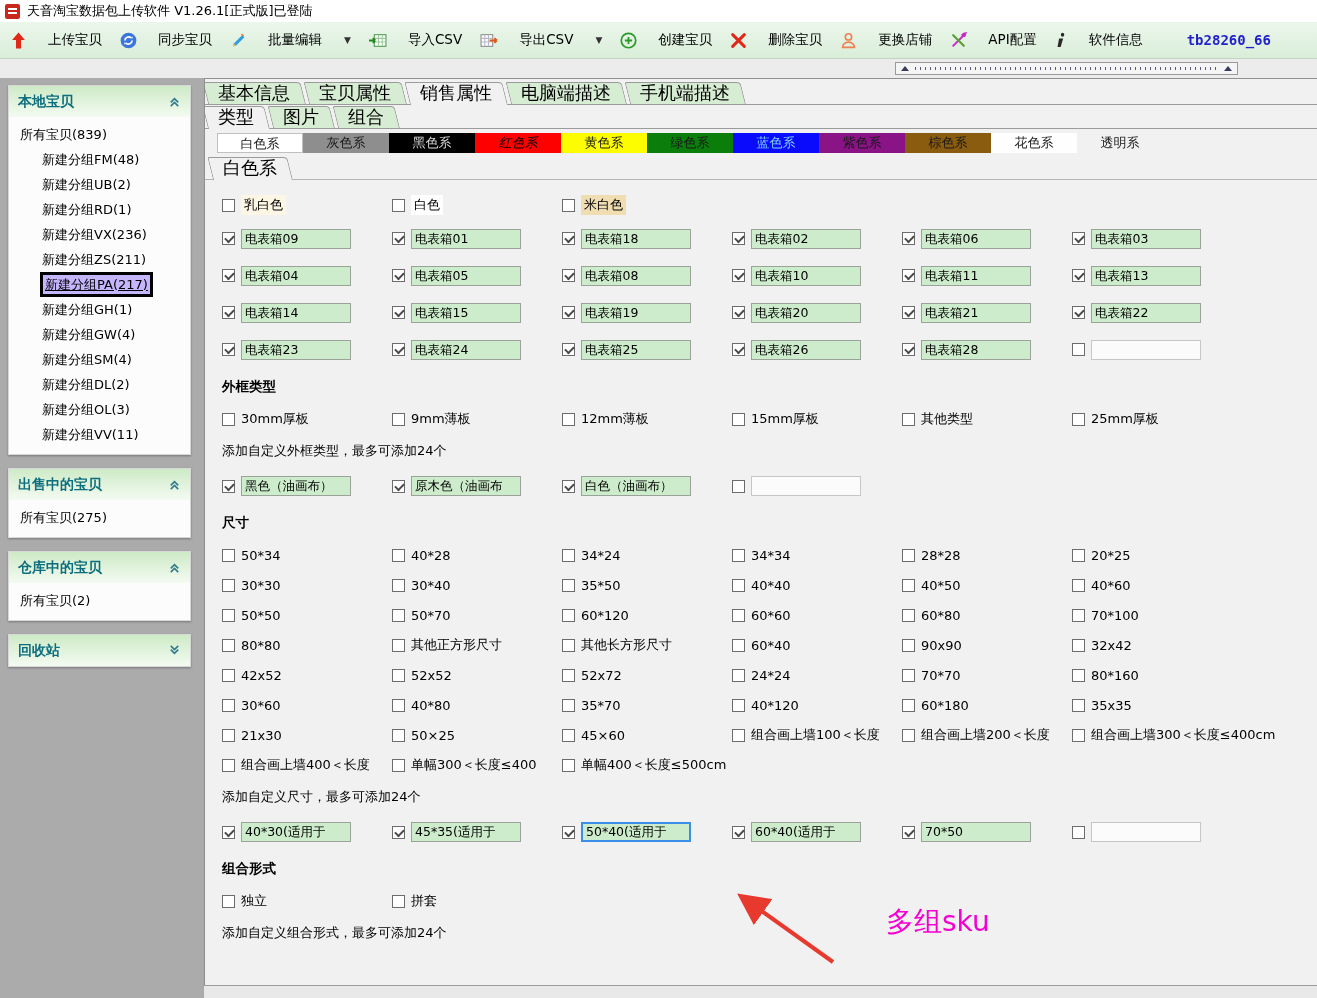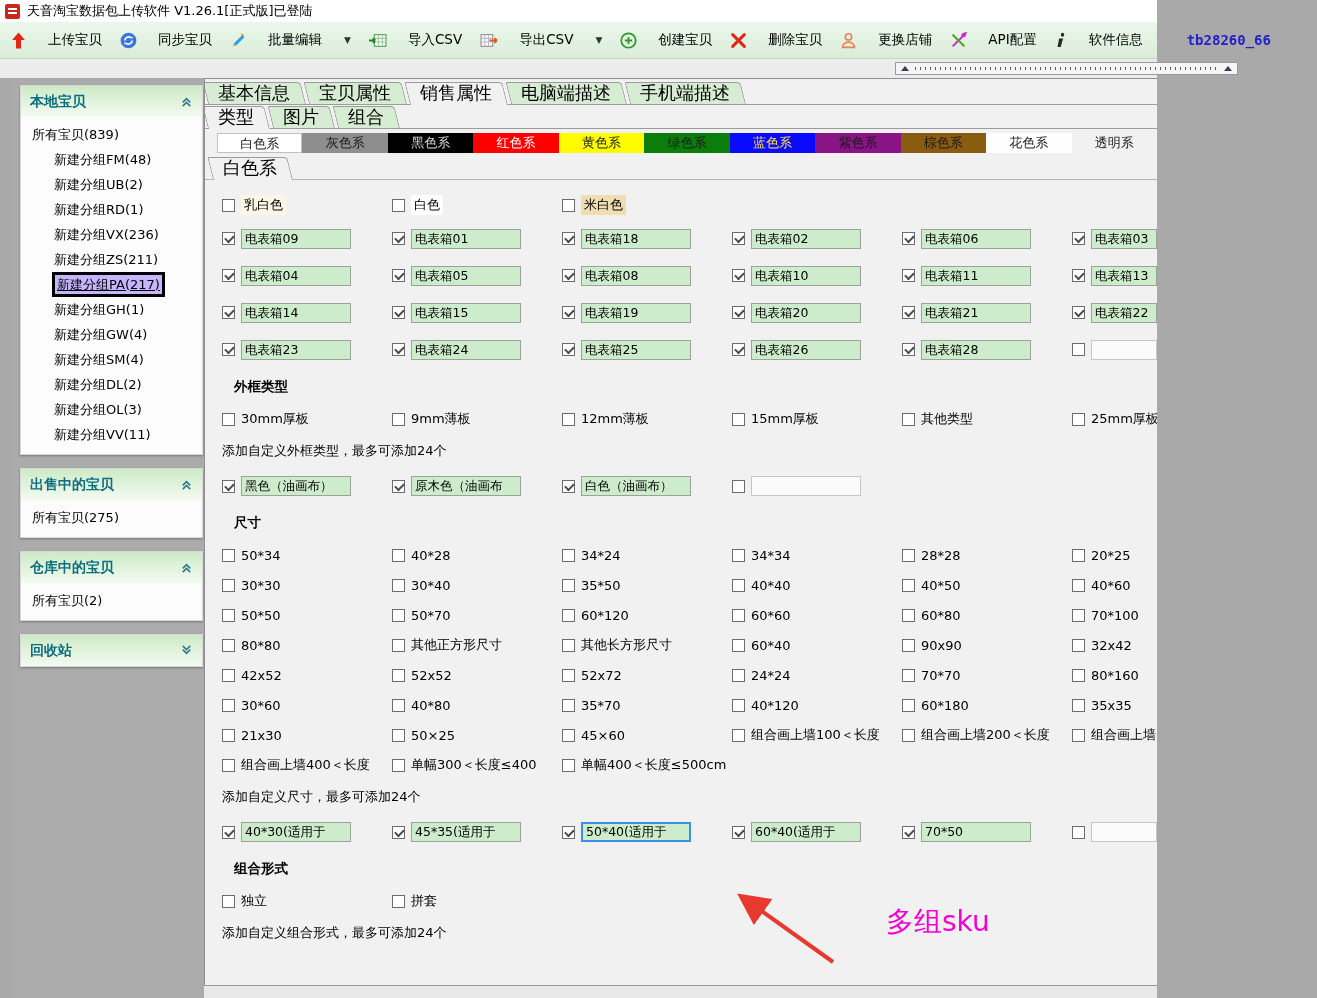--- a/index.html
+++ b/index.html
@@ -1,18 +1,18 @@
 <!DOCTYPE html>
 <html><head>
 <meta charset="utf-8">
 <style>
   * { margin:0; padding:0; box-sizing:border-box; }
   html,body { width:1317px; height:998px; }
   body { font-family:"DejaVu Sans","Liberation Sans",sans-serif; font-size:13px; color:#000; background:#a9a9a9; overflow:hidden; }
-  .window { position:relative; width:1157px; height:998px; }
+  .window { position:relative; width:1317px; height:998px; }
 
   
   .titlebar { position:absolute; left:0; top:0; width:100%; height:22px; background:#ffffff; display:flex; align-items:center; padding-left:5px; gap:7px; }
   .appicon { width:15px; height:15px; background:#c9281c; border-radius:2px; position:relative; flex:none; }
   .appicon::after { content:""; position:absolute; left:3px; top:4px; width:9px; height:2px; background:#fff; box-shadow:0 4px 0 #fff; }
   .titlebar .title { font-size:13px; }
 
   
   .toolbar { position:absolute; left:0; top:22px; width:100%; height:37px; background:linear-gradient(#ecf7ec,#d9edd9); border-bottom:1px solid #c2d4c2; display:flex; align-items:center; padding:0 10px; gap:18px; }
   .tb-item { display:flex; align-items:center; gap:21px; cursor:pointer; white-space:nowrap; font-size:13.5px; }
@@ -20,21 +20,21 @@
   .caret { font-size:9px; color:#333; margin-left:1px; }
   .account { margin-left:26px; color:#2222cc; font-weight:bold; font-family:"DejaVu Sans Mono",monospace; font-size:14px; }
 
   
   .substrip { position:absolute; left:0; top:59px; width:100%; height:19px; background:#ececec; }
   .trackbar { position:absolute; left:895px; top:3px; width:343px; height:13px; background:#f5f5f5; border:1px solid #9a9a9a; display:flex; align-items:center; padding:0 5px; }
   .trackbar .dots { flex:1; height:3px; margin:0 6px; background-image:repeating-linear-gradient(90deg,#5a5a7a 0 1px,transparent 1px 5px); }
   .tri { width:0; height:0; border-left:4px solid transparent; border-right:4px solid transparent; border-bottom:5px solid #3a3a5a; }
 
   
-  .sidebar { position:absolute; left:12px; top:78px; width:203px; bottom:0; background:#ababab; padding:7px 12px 0 8px; }
+  .sidebar { position:absolute; left:0; top:78px; width:203px; bottom:0; background:#ababab; padding:7px 12px 0 8px; }
   .panel { background:#fcfcfc; border:1px solid #d8d8d8; box-shadow:0 1px 2px rgba(0,0,0,.3); margin-bottom:13px; }
   .panel-h { height:31px; display:flex; align-items:center; justify-content:space-between; padding:0 9px; background:linear-gradient(#cdeac6,#f4fbf2); color:#0d6e7e; font-weight:bold; font-size:14px; cursor:pointer; }
   .panel-b { padding:5px 0 7px; }
   .side-item { height:25px; line-height:25px; padding-left:9px; cursor:pointer; white-space:nowrap; }
   .side-item.ind { padding-left:31px; }
   .side-item .si-label { padding:2px 2px; }
   .side-item.sel .si-label { background:#c4b5fd; border:3px solid #000000;text-decoration:underline; }
 
   
   .main { position:absolute; left:204px; top:78px; right:0; bottom:13px; background:#f1f1f1; border-left:1px solid #8f8f8f; border-top:1px solid #8f8f8f; overflow:hidden; }
@@ -62,21 +62,21 @@
   .cell { display:flex; align-items:center; gap:6px; overflow:hidden; white-space:nowrap; }
   .cb { width:13px; height:13px; border:1px solid #6c6c6c; background:#fff; flex:none; position:relative; cursor:pointer; }
   .cb.checked::after { content:""; position:absolute; left:2px; top:2px; width:7px; height:4px; border-left:2px solid #4a4a4a; border-bottom:2px solid #4a4a4a; transform:rotate(-45deg); }
   .lbl { font-size:13px; }
   .swatch { padding:1px 3px; }
   .field { width:110px; height:20px; line-height:18px; background:#cdeccb; border:1px solid #9aa29a; font-size:12.5px; padding:0 3px; overflow:hidden; white-space:nowrap; cursor:text; }
   .field.empty { background:#fbfbfb; border-color:#c6c6c6; }
   .field.focus { border:2px solid #3b8fe8; line-height:16px; }
   .hint { font-size:13px; margin:8px 0 8px; }
   .hint.mt-lg { margin-top:32px; }
-  .sec-h { font-weight:bold; font-size:13.5px; margin:10px 12px 8px; }
+  .sec-h { font-weight:bold; font-size:13.5px; margin:10px 0 8px; }
 
   
   .arrow-overlay { position:absolute; left:0; top:0; width:1317px; height:998px; pointer-events:none; z-index:40; }
   .sku-note { position:absolute; left:886px; top:903px; font-size:28px; color:#f400d0; z-index:41; }
 
   .chev { display:inline-flex; }
 </style>
 </head>
 <body>
 
@@ -303,24 +303,24 @@
         <div class="tab">
           <span class="tab-label">组合</span>
         </div>
       </div>
 
     <div class="color-strip">
 
     <div class="ctab active" style="background: rgb(255, 255, 255); color: rgb(26, 26, 26);">白色系</div>
         <div class="ctab" style="background: rgb(142, 142, 142); color: rgb(26, 26, 26);">灰色系</div>
         <div class="ctab" style="background: rgb(0, 0, 0); color: rgb(216, 216, 216);">黑色系</div>
-        <div class="ctab" style="background: rgb(253, 0, 0); color: #ffffff;">红色系</div>
+        <div class="ctab" style="background: rgb(253, 0, 0); color: #000000; font-style: italic;">红色系</div>
         <div class="ctab" style="background: rgb(253, 253, 0); color: rgb(26, 26, 26);">黄色系</div>
         <div class="ctab" style="background: rgb(11, 125, 11); color: rgb(26, 26, 26);">绿色系</div>
-        <div class="ctab" style="background: rgb(10, 10, 253); color: #fde047;">蓝色系</div>
+        <div class="ctab" style="background: rgb(10, 10, 253); color: #7dd3fc;">蓝色系</div>
         <div class="ctab" style="background: rgb(138, 19, 134); color: rgb(26, 26, 26);">紫色系</div>
         <div class="ctab" style="background: rgb(138, 92, 16); color: rgb(26, 26, 26);">棕色系</div>
         <div class="ctab" style="background: rgb(254, 254, 254); color: rgb(26, 26, 26);">花色系</div>
         <div class="ctab" style="background: transparent; color: rgb(26, 26, 26);">透明系</div>
       </div>
 
     <div class="page-tab-row">
       <div class="tab active">
         <span class="tab-label">白色系</span>
       </div>

